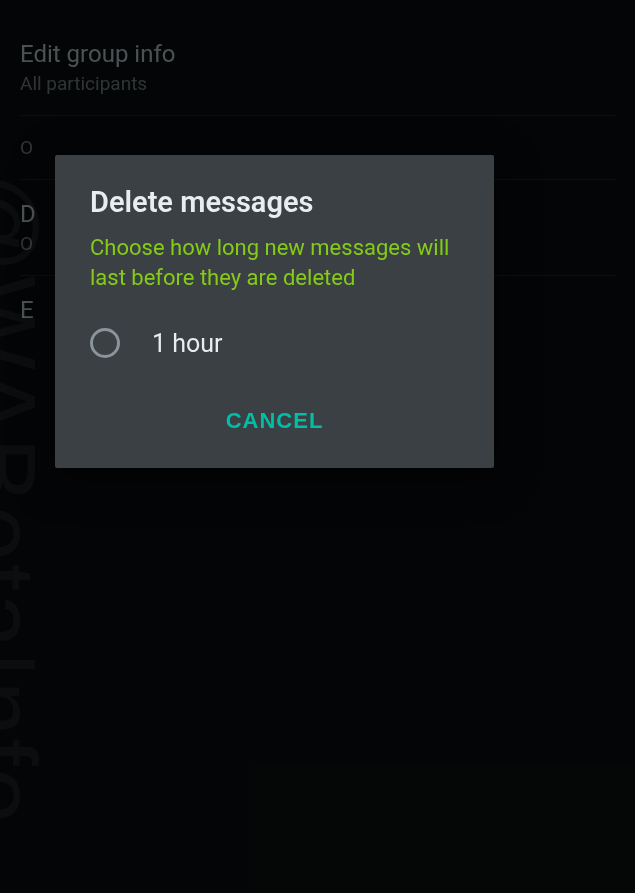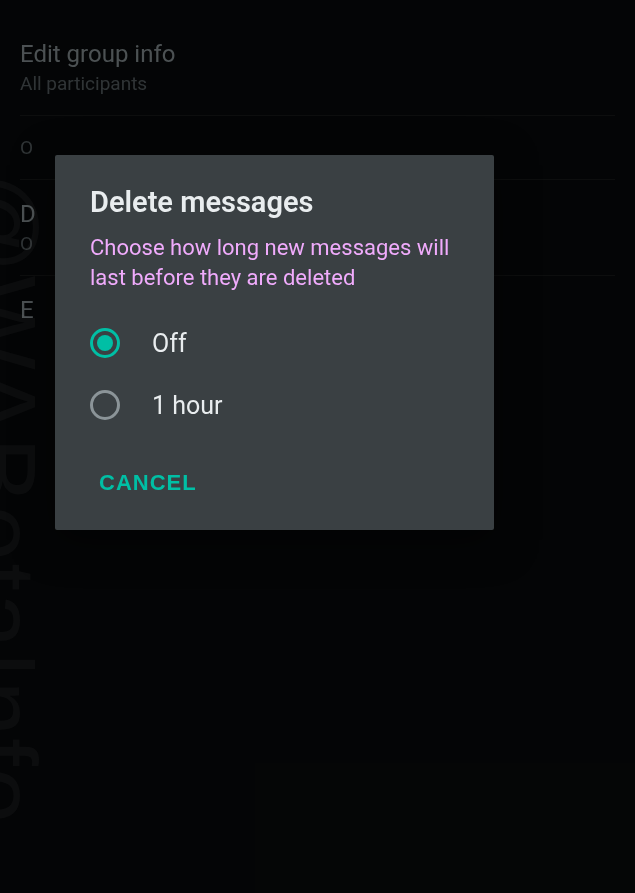--- a/index.html
+++ b/index.html
@@ -55,21 +55,21 @@
       padding: 30px 0 12px 0;
       box-shadow: 0 10px 40px rgba(0,0,0,0.5);
     }
     .dialog-title {
       color: #e9edef;
       font-size: 29px;
       font-weight: 600;
       padding: 0 35px 14px 35px;
     }
     .dialog-subtitle {
-      color: #f0abfc;
+      color: #84cc16;
       font-size: 22px;
       line-height: 1.35;
       padding: 0 35px 16px 35px;
     }
     .options {
       padding: 4px 0;
     }
     .option {
       display: flex;
       align-items: center;
@@ -96,21 +96,21 @@
       height: 16px;
       border-radius: 50%;
       background: #00bfa5;
     }
     .option-label {
       color: #e9edef;
       font-size: 25px;
     }
     .dialog-actions {
       display: flex;
-      justify-content: flex-start;
+      justify-content: center;
       padding: 20px 30px 12px 30px;
       gap: 28px;
     }
     .action-btn {
       background: none;
       border: none;
       color: #00bfa5;
       font-size: 22px;
       font-weight: 600;
       letter-spacing: 1px;
@@ -154,24 +154,20 @@
 
 <div class="overlay"></div>
 
 <div class="watermark">@WABetaInfo</div>
 
 <div class="dialog">
   <div class="dialog-title">Delete messages</div>
   <div class="dialog-subtitle">Choose how long new messages will last before they are deleted</div>
   <div class="options">
     <div class="option">
-      <div class="radio selected"></div>
-      <div class="option-label">Off</div>
-    </div>
-    <div class="option">
       <div class="radio"></div>
       <div class="option-label">1 hour</div>
     </div>
   </div>
   <div class="dialog-actions">
     <button class="action-btn">CANCEL</button>
   </div>
 </div>
 
 </body></html>

